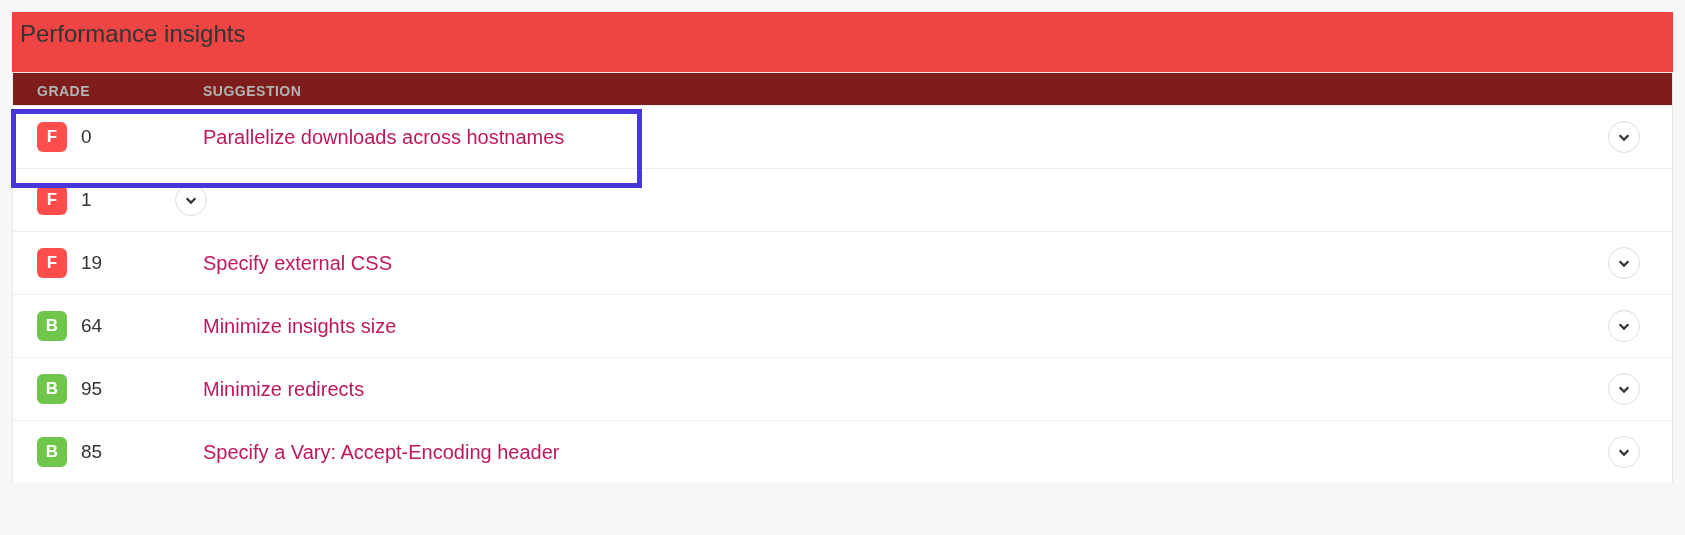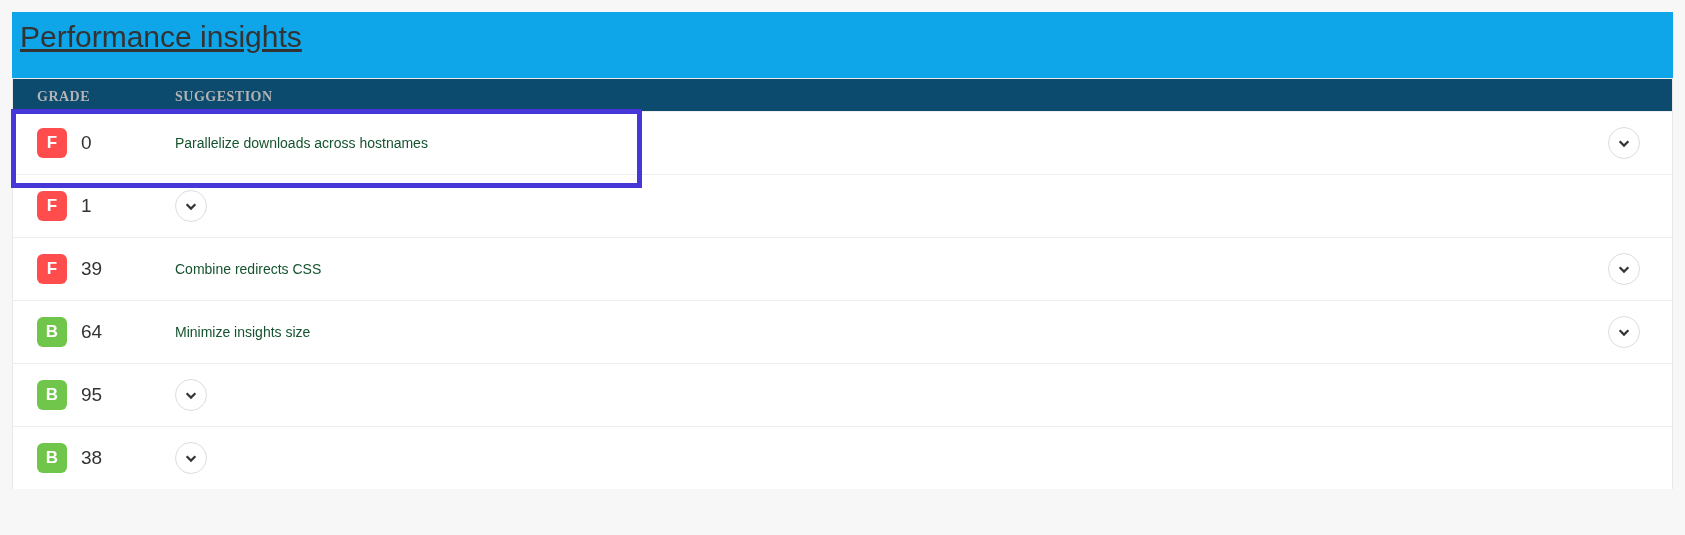--- a/index.html
+++ b/index.html
@@ -7,44 +7,43 @@
       padding: 0;
       box-sizing: border-box;
     }
     body {
       font-family: -apple-system, BlinkMacSystemFont, "Segoe UI", Helvetica, Arial, sans-serif;
       background: #f7f7f7;
       padding: 12px;
       width: 1685px;
     }
     .panel-title {
-      font-size: 30px;
+      font-size: 24px;
       font-weight: 400;
       color: #333;
       padding: 8px 8px 24px 8px;
-      background: #0ea5e9;
-      text-decoration: underline;
+      background: #ef4444;
     }
     .table-container {
       border: 1px solid #e8e8e8;
       border-bottom: none;
     }
     .header-row {
       display: flex;
       align-items: flex-start;
       padding: 10px 24px 6px 24px;
-      background: #0c4a6e;
-      font-family: Liberation Serif, serif;
+      background: #7f1d1d;
     }
     .col-grade {
       width: 138px;
       flex-shrink: 0;
     }
     .col-suggestion {
       flex: 1;
+      margin-left: 28px;
     }
     .col-expand {
       width: 40px;
       flex-shrink: 0;
     }
     .header-label {
       font-size: 14px;
       font-weight: 700;
       color: #b3b3b3;
       letter-spacing: 0.5px;
@@ -77,22 +76,22 @@
       background: #ff4c4c;
     }
     .grade-B {
       background: #6fc64a;
     }
     .score {
       font-size: 19px;
       color: #333;
     }
     .suggestion-text {
-      font-size: 14px;
-      color: #14532d;
+      font-size: 20px;
+      color: #be185d;
     }
     .expand-btn {
       width: 32px;
       height: 32px;
       border-radius: 50%;
       border: 1px solid #ddd;
       background: #fff;
       display: flex;
       align-items: center;
       justify-content: center;
@@ -155,23 +154,23 @@
         <svg viewBox="0 0 16 16">
             <polyline points="3,6 8,11 13,6"></polyline>
           </svg>
       </button>
     </div>
   </div>
 
   <div class="data-row">
     <div class="col-grade grade-cell">
       <div class="grade-badge grade-F">F</div>
-      <span class="score">39</span>
-    </div>
-    <div class="col-suggestion"><span class="suggestion-text">Combine redirects CSS</span></div>
+      <span class="score">19</span>
+    </div>
+    <div class="col-suggestion"><span class="suggestion-text">Specify external CSS</span></div>
     <div class="col-expand">
       <button class="expand-btn">
         <svg viewBox="0 0 16 16">
             <polyline points="3,6 8,11 13,6"></polyline>
           </svg>
       </button>
     </div>
   </div>
 
   <div class="data-row">
@@ -187,34 +186,36 @@
           </svg>
       </button>
     </div>
   </div>
 
   <div class="data-row">
     <div class="col-grade grade-cell">
       <div class="grade-badge grade-B">B</div>
       <span class="score">95</span>
     </div>
+    <div class="col-suggestion"><span class="suggestion-text">Minimize redirects</span></div>
     <div class="col-expand">
       <button class="expand-btn">
         <svg viewBox="0 0 16 16">
             <polyline points="3,6 8,11 13,6"></polyline>
           </svg>
       </button>
     </div>
   </div>
 
   <div class="data-row">
     <div class="col-grade grade-cell">
       <div class="grade-badge grade-B">B</div>
-      <span class="score">38</span>
-    </div>
+      <span class="score">85</span>
+    </div>
+    <div class="col-suggestion"><span class="suggestion-text">Specify a Vary: Accept-Encoding header</span></div>
     <div class="col-expand">
       <button class="expand-btn">
         <svg viewBox="0 0 16 16">
             <polyline points="3,6 8,11 13,6"></polyline>
           </svg>
       </button>
     </div>
   </div>
 
 </div>

